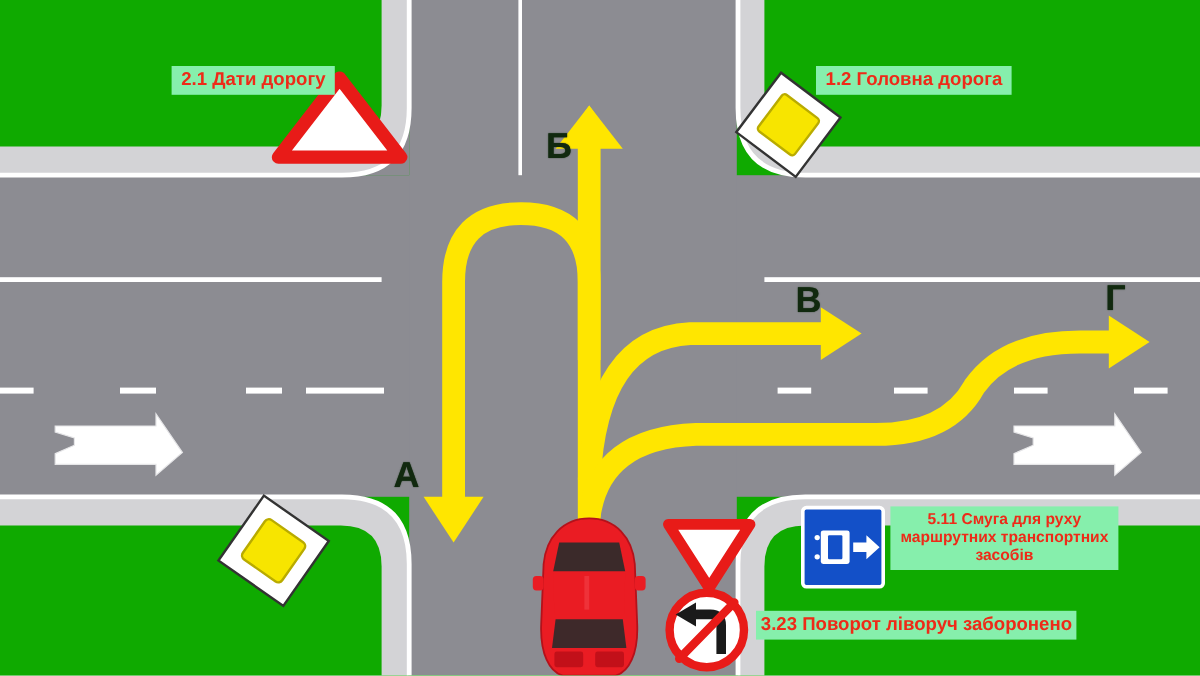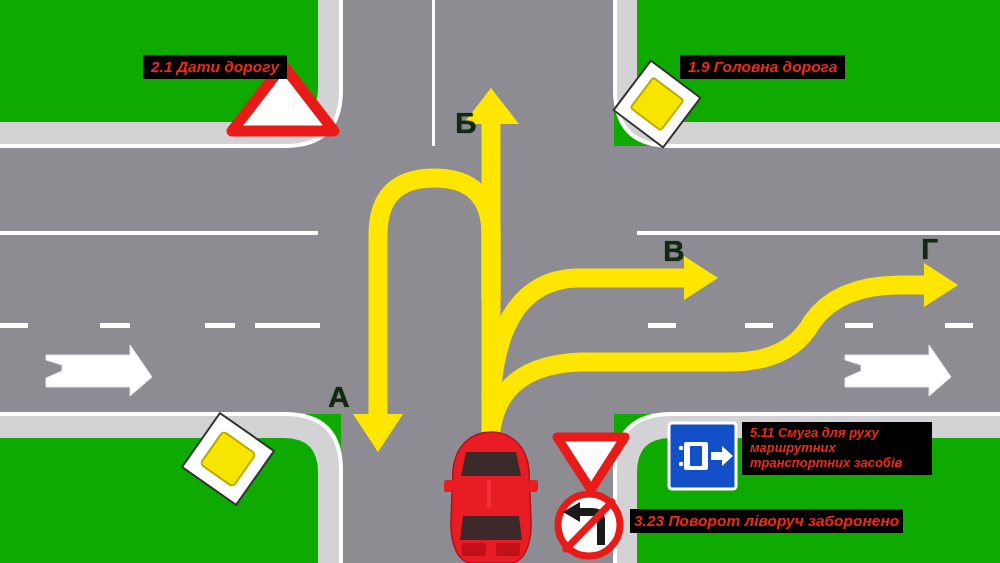--- a/index.html
+++ b/index.html
@@ -1,22 +1,22 @@
 <!DOCTYPE html>
 <html><head>
 <meta charset="utf-8">
 <style>
   html,body{margin:0;padding:0;background:#fff;}
   body{font-family:"Liberation Sans", sans-serif;}
   #scene{position:relative;width:1000px;height:563px;overflow:hidden;background:#0faa00;}
   #scene svg.layer{position:absolute;left:0;top:0;width:1000px;height:563px;}
 
-  .label-box{position:absolute;background:#000000;color:#ee2a18;
+  .label-box{position:absolute;background:#86efac;color:#ee2a18;
     font-weight:bold;font-family:"Liberation Sans", sans-serif;
-    line-height:1.15;white-space:pre-line;font-style:italic;}
+    text-align:center;line-height:1.15;white-space:pre-line;}
   #lbl-giveway{left:143px;top:55px;padding:3px 8px;font-size:15.5px;}
   #lbl-priority{left:680px;top:55px;padding:3px 8px;font-size:15.5px;}
   #lbl-buslane{left:742px;top:422px;padding:4px 8px;font-size:13px;width:174px;}
   #lbl-noleft{left:630px;top:509px;padding:3px 4px;font-size:15.5px;}
 
   .route-letter{position:absolute;color:#11290f;font-weight:bold;
     font-family:"Liberation Sans", sans-serif;font-size:30px;line-height:1;
     text-shadow:0 0 1px #11290f;}
   #ltr-a{left:328px;top:382px;}
   #ltr-b{left:455px;top:108px;}
@@ -190,21 +190,21 @@
       <rect x="690" y="446" width="12" height="20" rx="1" fill="#1350c8"></rect>
       <circle cx="681" cy="448" r="2.2" fill="#ffffff"></circle>
       <circle cx="681" cy="464" r="2.2" fill="#ffffff"></circle>
 
       <path d="M 711 452 L 722 452 L 722 446 L 733 456 L 722 466 L 722 460 L 711 460 Z" fill="#ffffff"></path>
     </g>
   </svg>
 
   <div class="label-box" id="lbl-giveway">2.1 Дати дорогу</div>
 
-  <div class="label-box" id="lbl-priority">1.9 Головна дорога</div>
+  <div class="label-box" id="lbl-priority">1.2 Головна дорога</div>
 
   <div class="label-box" id="lbl-buslane">5.11 Смуга для руху маршрутних транспортних засобів</div>
 
   <div class="label-box" id="lbl-noleft">3.23 Поворот ліворуч заборонено</div>
 
   <div class="route-letter" id="ltr-a">А</div>
   <div class="route-letter" id="ltr-b">Б</div>
   <div class="route-letter" id="ltr-v">В</div>
   <div class="route-letter" id="ltr-g">Г</div>
 

